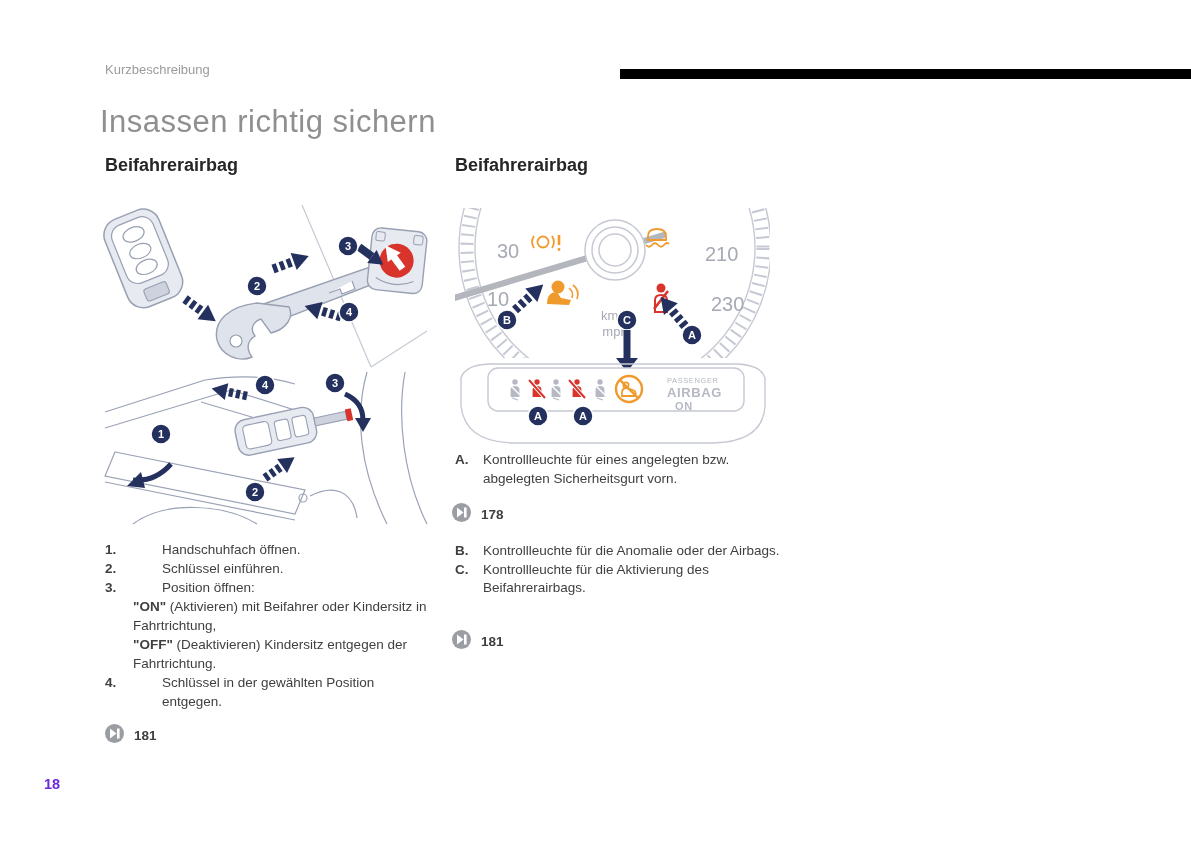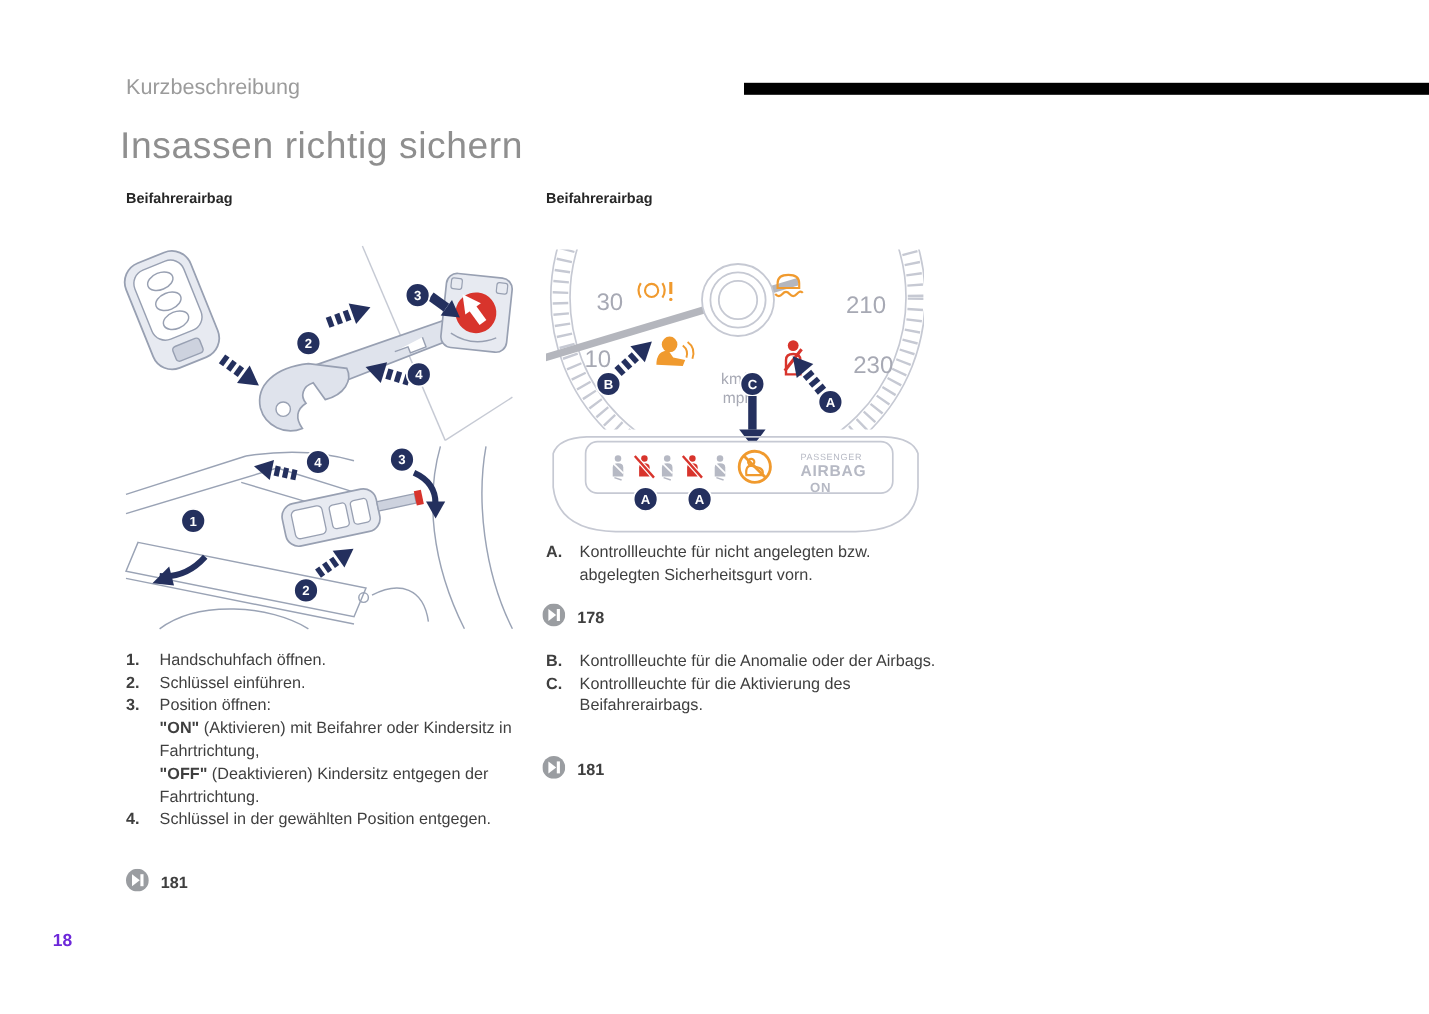--- a/index.html
+++ b/index.html
@@ -2,34 +2,34 @@
 <html><head>
 <meta charset="utf-8">
 <style>
   html,body{margin:0;padding:0;background:#e8e8e8;}
   .page{
     position:relative;width:1191px;height:845px;background:#ffffff;
     font-family:"Liberation Sans",sans-serif;color:#3f3f3f;overflow:hidden;
     margin:0 auto;
   }
   .abs{position:absolute;}
-  .breadcrumb{left:105px;top:62px;font-size:18px;color:#9b9b9b;}
+  .breadcrumb{left:105px;top:62px;font-size:13px;color:#9b9b9b;}
   .topbar{left:620px;top:69px;width:571px;height:10px;background:#000;}
   .page-title{left:100px;top:104px;font-size:31px;color:#8f8f8f;letter-spacing:.5px;}
-  .col-heading{font-size:12px;font-weight:bold;color:#262626;line-height:21px;}
+  .col-heading{font-size:18px;font-weight:bold;color:#262626;line-height:21px;}
   .h-left{left:105px;top:155px;}
   .h-right{left:455px;top:155px;width:330px;}
   .fig{overflow:visible;}
   .fig1{left:105px;top:203px;}
   .fig2{left:105px;top:372px;}
   .fig3{left:455px;top:208px;}
   .steps{left:105px;top:540px;width:330px;font-size:13.5px;line-height:19px;color:#3f3f3f;}
   .step-row{display:flex;}
   .step-num{width:28px;font-weight:bold;flex:none;}
-  .step-text{flex:1;}
+  .step-text{flex:1;margin-left:29px;}
   .sub-line{margin-left:28px;}
   .b{font-weight:bold;}
   .ref{display:flex;align-items:flex-end;gap:10px;font-size:13.5px;font-weight:bold;color:#3f3f3f;}
   .ref-left{left:105px;top:724px;}
   .ref-r1{left:452px;top:503px;}
   .ref-r2{left:452px;top:630px;}
   .rlist{left:455px;top:451px;width:335px;font-size:13.5px;line-height:18.5px;color:#3f3f3f;}
   .r-item{display:flex;}
   .r-label{width:28px;font-weight:bold;flex:none;}
   .r-text{flex:1;}
@@ -317,21 +317,21 @@
     </div>
     <div class="step-row">
       <span class="step-num">4.</span>
       <span class="step-text">Schlüssel in der gewählten Position entgegen.</span>
     </div>
   </div>
 
   <div class="abs rlist">
     <div class="r-item">
       <span class="r-label">A.</span>
-      <span class="r-text">Kontrollleuchte für nicht angelegten bzw. abgelegten Sicherheitsgurt vorn.</span>
+      <span class="r-text">Kontrollleuchte für eines angelegten bzw. abgelegten Sicherheitsgurt vorn.</span>
     </div>
     <div class="r-item r-item-b">
       <span class="r-label">B.</span>
       <span class="r-text">Kontrollleuchte für die Anomalie oder der Airbags.</span>
     </div>
     <div class="r-item">
       <span class="r-label">C.</span>
       <span class="r-text">Kontrollleuchte für die Aktivierung des Beifahrerairbags.</span>
     </div>
   </div>

